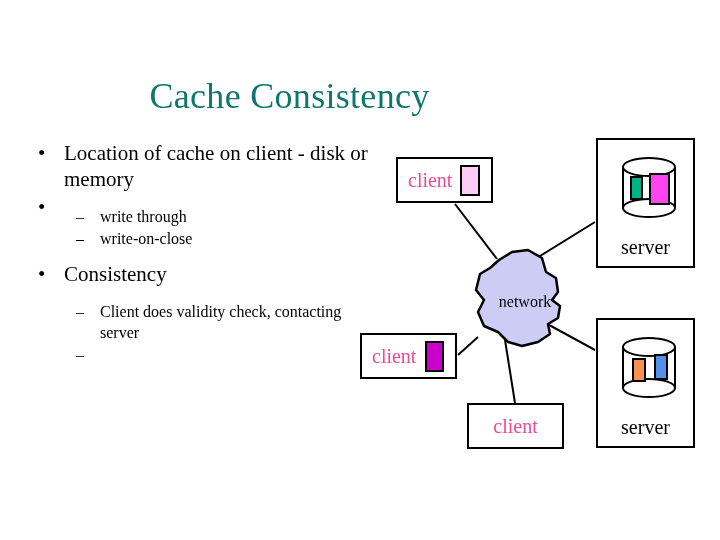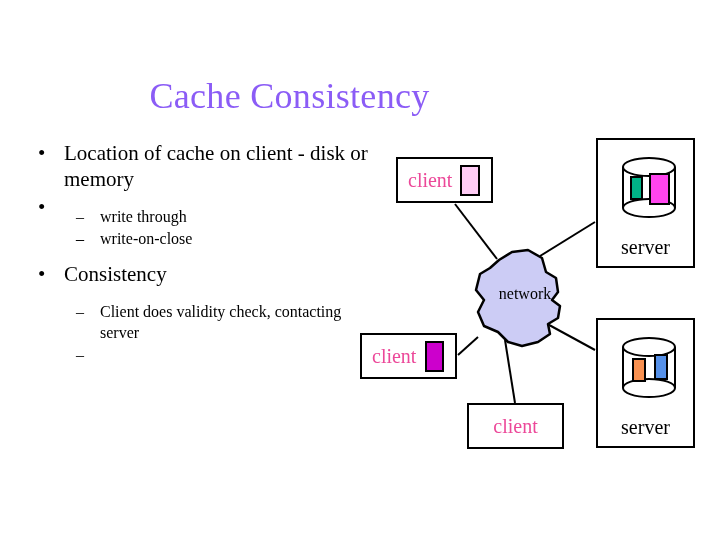--- a/index.html
+++ b/index.html
@@ -19,21 +19,21 @@
   
   #slide-title {
     position: absolute;
     left: 0;
     top: 74px;
     width: 579px;
     text-align: center;
     font-family: "Liberation Serif", "DejaVu Serif", serif;
     font-size: 36px;
     line-height: 44px;
-    color: #8b5cf6;
+    color: #0f766e;
     letter-spacing: 0.3px;
     white-space: nowrap;
   }
 
   
   #body-list {
     position: absolute;
     left: 18px;
     top: 140px;
     width: 350px;
@@ -140,20 +140,21 @@
 
   #network-cloud {
     position: absolute;
   }
   #network-label {
     position: absolute;
     font-size: 16px;
     line-height: 16px;
     white-space: nowrap;
     text-align: center;
+    margin-top: 8px;
   }
 </style>
 </head>
 <body>
 
 <div id="slide-title">Cache Consistency</div>
 
 <div id="body-list">
 
   <div class="lvl1">

